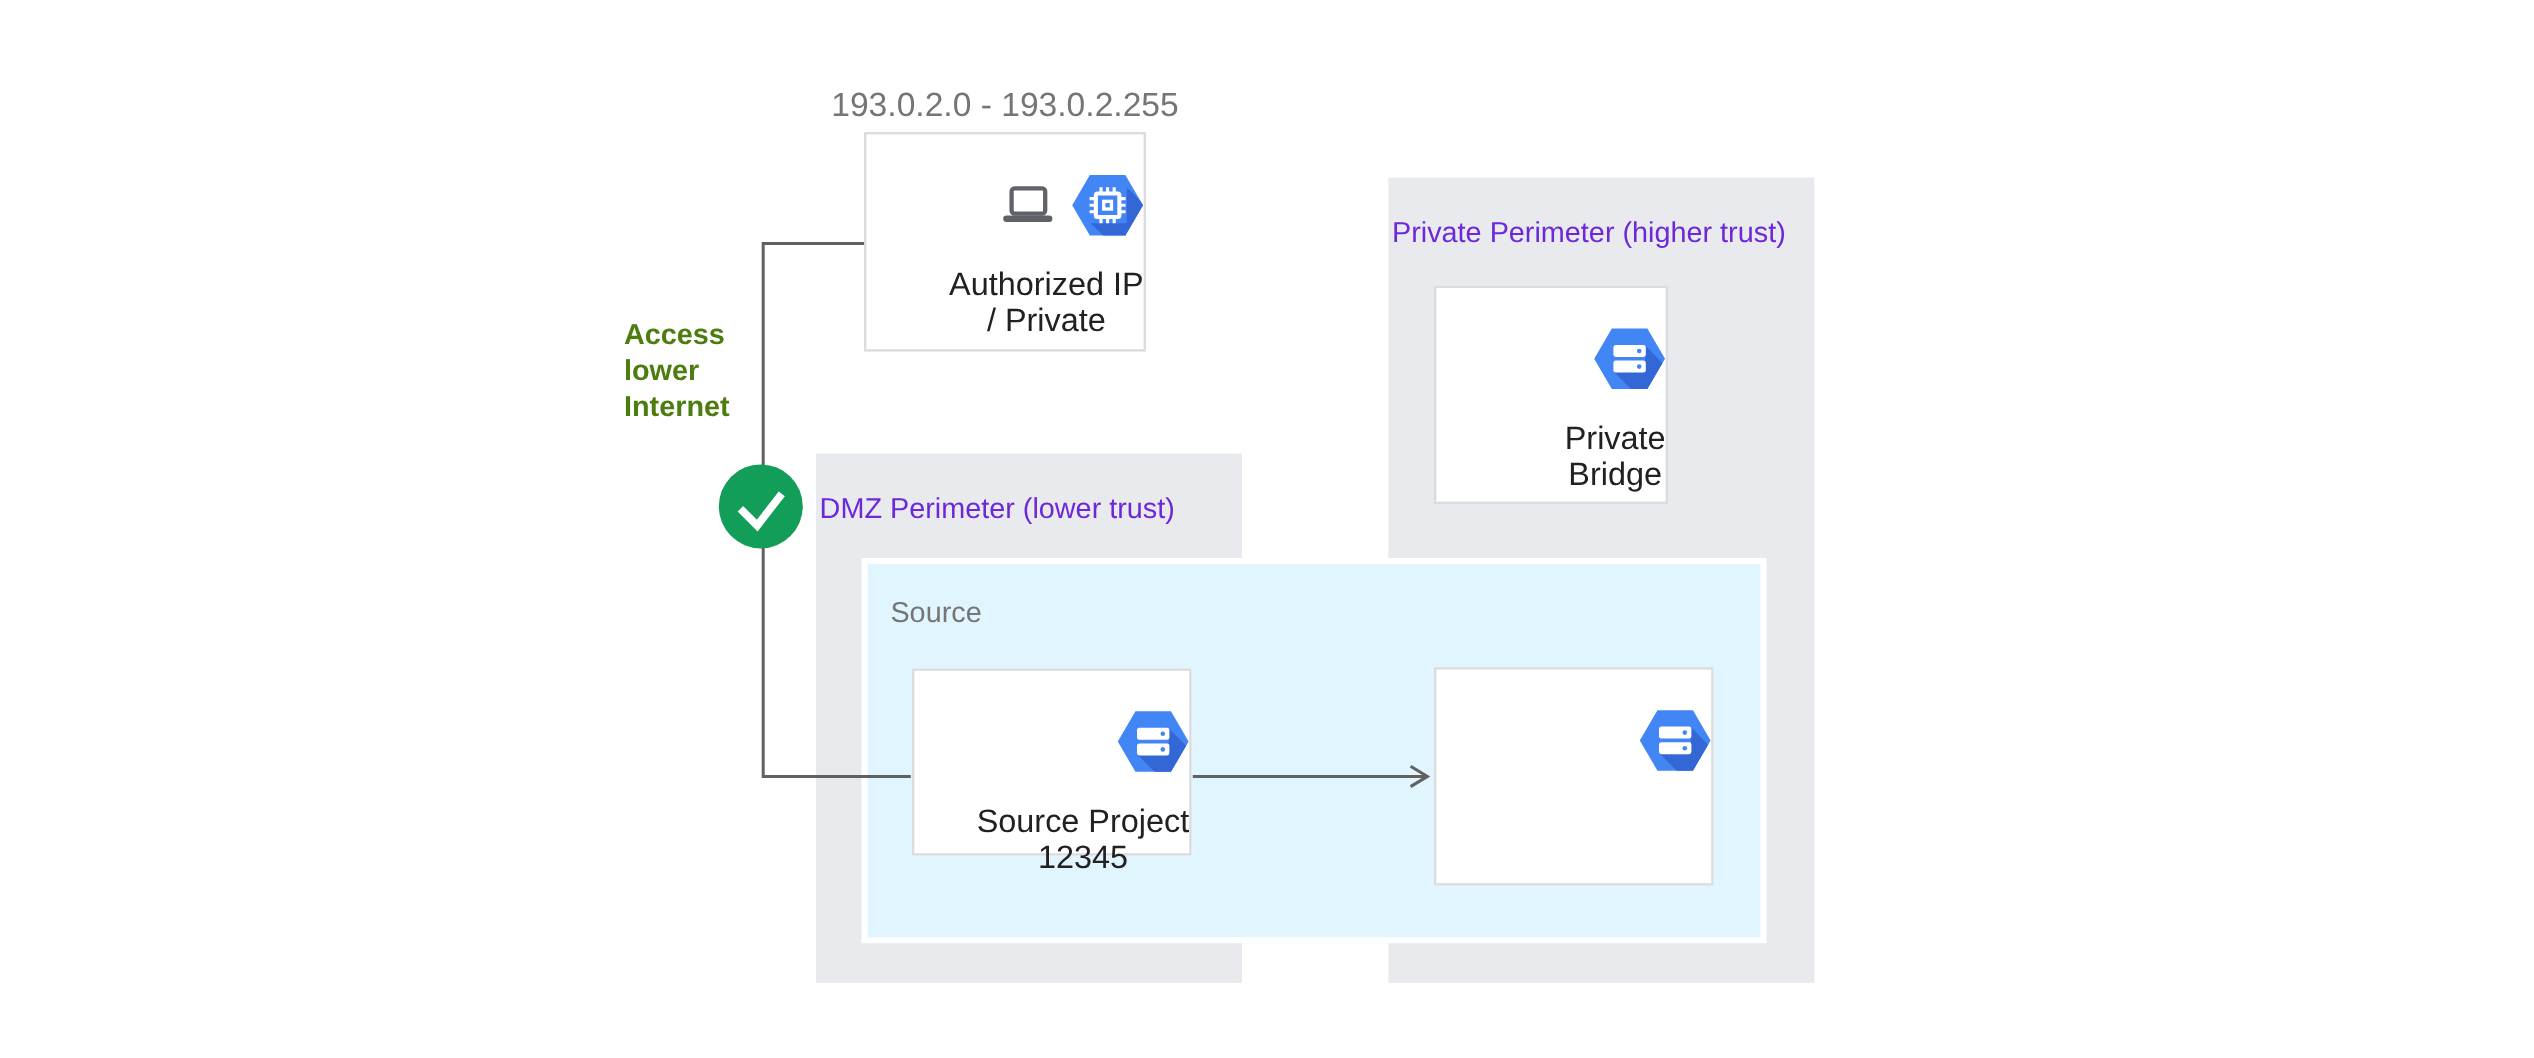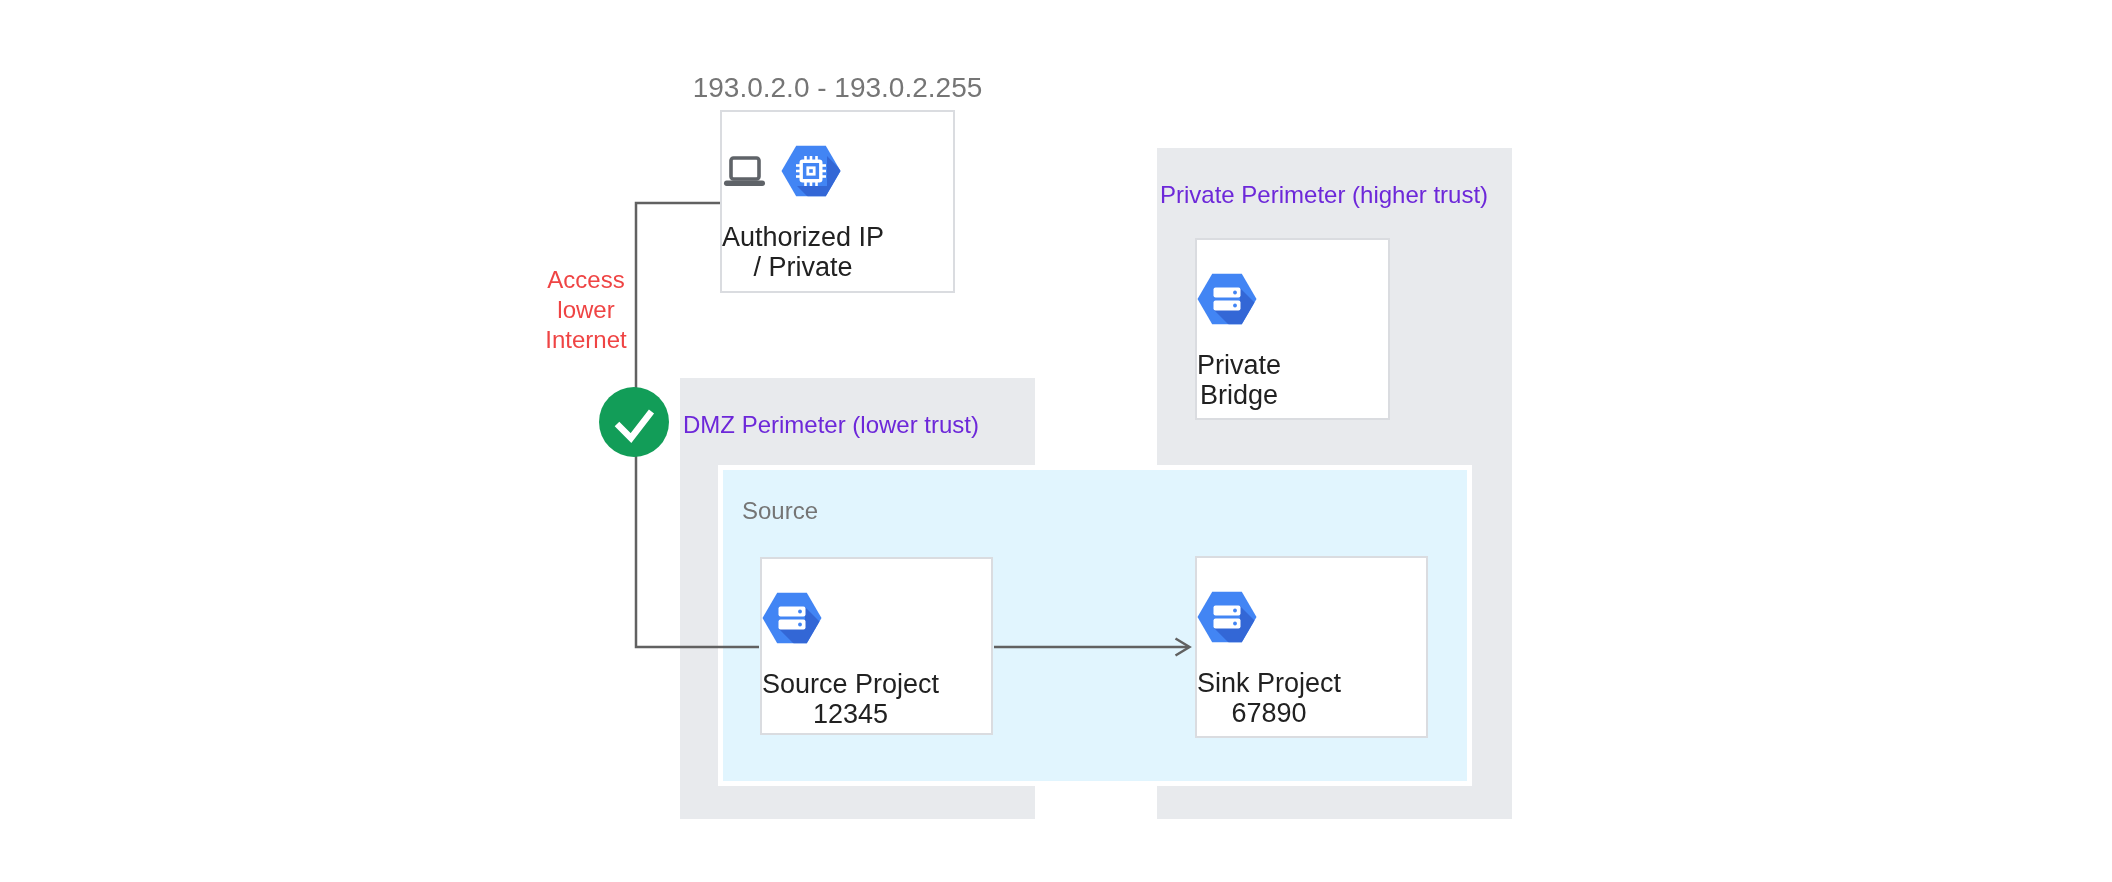--- a/index.html
+++ b/index.html
@@ -10,33 +10,33 @@
   .perimeter{position:absolute;background:#E8EAED;}
   .perimeter-dmz{left:680px;top:378px;width:355px;height:441px;z-index:1;}
   .perimeter-private{left:1157px;top:148px;width:355px;height:671px;z-index:1;}
   .perimeter-label{position:absolute;left:3px;top:33px;font-size:24px;color:#6d28d9;white-space:nowrap;}
 
   .bridge{position:absolute;left:718px;top:465px;width:744px;height:311px;background:#E1F5FE;border:5px solid #ffffff;z-index:2;}
   .bridge-label{position:absolute;left:19px;top:27px;font-size:24px;color:#757575;}
 
   
   .node{position:absolute;background:#ffffff;border:2px solid #DADCE0;box-sizing:border-box;
-        display:flex;flex-direction:column;align-items:flex-start;z-index:3;}
+        display:flex;flex-direction:column;align-items:flex-end;z-index:3;}
   .node-authorized{left:720px;top:110px;width:235px;height:183px;}
-  .node-source{left:760px;top:557px;width:233px;height:178px;}
+  .node-source{left:760px;top:557px;width:233px;height:156px;}
   .node-sink{left:1195px;top:556px;width:233px;height:182px;}
   .node-private{left:1195px;top:238px;width:195px;height:182px;}
   .icon-row{margin-top:34px;display:flex;align-items:center;gap:15px;height:54px;}
   .node-title{margin-top:22px;font-size:27px;line-height:30px;color:#212121;text-align:center;}
 
   
   .ip-range-label{position:absolute;left:660px;top:72px;width:355px;text-align:center;
                   font-size:28px;color:#757575;z-index:4;}
-  .access-label{position:absolute;left:520px;top:265px;width:132px;text-align:center;
-                font-size:24px;line-height:30px;color:#ef4444;z-index:4;}
+  .access-label{position:absolute;left:520px;top:265px;width:132px;text-align:left;
+                font-size:24px;line-height:30px;color:#4d7c0f;z-index:4;font-weight:bold;}
 
   
   .lines-overlay{position:absolute;left:0;top:0;width:2112px;height:882px;z-index:5;pointer-events:none;}
 
   
   .check-badge{position:absolute;left:599px;top:387px;width:70px;height:70px;border-radius:50%;
                background:#129D58;z-index:6;display:flex;align-items:center;justify-content:center;}
 </style>
 </head>
 <body>
@@ -140,24 +140,20 @@
             </defs>
           <polygon points="0.5,26 15.2,0.8 44.8,0.8 59.5,26 44.8,51.2 15.2,51.2" fill="#4285F4"></polygon>
           <polygon points="17,37 43,37 43,15 83,55 57,77" fill="#3367D6" clip-path="url(#hexclip-c)"></polygon>
           <rect x="16.5" y="14.5" width="27" height="10" rx="2" fill="#ffffff"></rect>
           <rect x="16.5" y="27.5" width="27" height="10" rx="2" fill="#ffffff"></rect>
           <circle cx="38" cy="19.5" r="1.9" fill="#4285F4"></circle>
           <circle cx="38" cy="32.5" r="1.9" fill="#4285F4"></circle>
         </svg>
       </span>
     </div>
-    <div class="node-title">
-      <div>Sink Project</div>
-      <div>67890</div>
-    </div>
   </div>
 
   <div class="node node-private">
     <div class="icon-row">
       <span>
         <svg width="60" height="52" viewBox="0 0 60 52">
           <defs>
               <clipPath id="hexclip-d">
                 <polygon points="0.5,26 15.2,0.8 44.8,0.8 59.5,26 44.8,51.2 15.2,51.2"></polygon>
               </clipPath>

